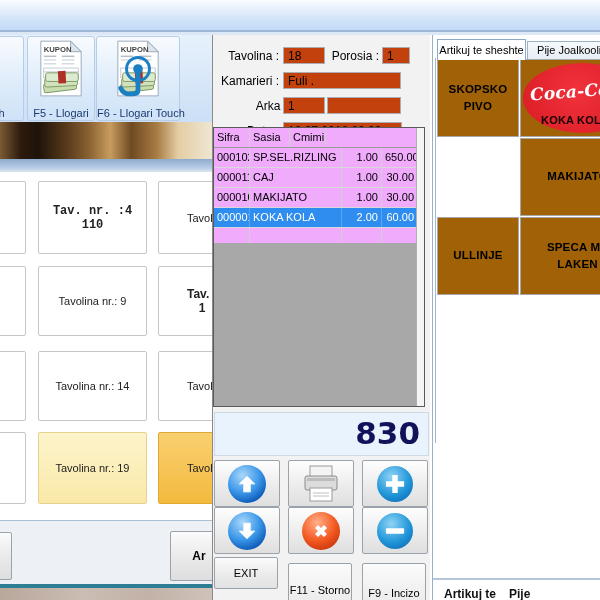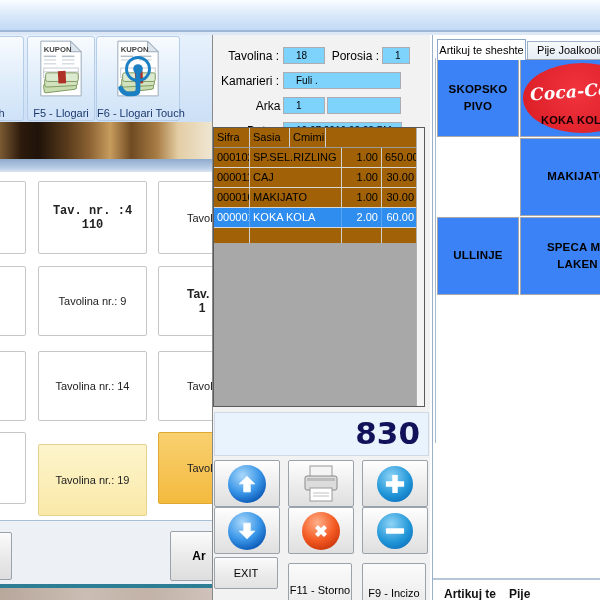--- a/index.html
+++ b/index.html
@@ -26,45 +26,45 @@
   .banner-brown{left:0;top:122px;width:212px;height:37px;
     background:linear-gradient(90deg,#7b5a33 0%,#2c1a0c 10%,#1f130a 18%,#5a3c1c 32%,#8a6132 42%,#c89c5e 52%,#6f4a22 62%,#a87c44 74%,#e3cda4 84%,#efe6d2 100%);}
   .banner-blue{left:0;top:159px;width:212px;height:13px;
     background:linear-gradient(180deg,#8fabcd,#b9cde6 70%,#dbe6f2);}
 
   
   .tbtn{position:absolute;background:#fff;border:1px solid #c6c6c6;border-radius:2px;
     display:flex;align-items:center;justify-content:center;flex-direction:column;
     font-size:11px;color:#222;text-align:center;}
   .tbtn .bold1{font-weight:bold;font-size:12px;}
-  .tbtn.yellow{background:linear-gradient(180deg,#fdf4cc,#f9e9a8);border-color:#e6d28c;margin-top:12px;}
+  .tbtn.yellow{background:linear-gradient(180deg,#fdf4cc,#f9e9a8);border-color:#e6d28c;}
   .tbtn.orange{background:linear-gradient(180deg,#f9d070,#f3ba3e);border-color:#dfa832;}
   .cutlabel{position:absolute;left:28px;top:0;bottom:0;display:flex;align-items:center;
     font-size:11px;color:#222;white-space:nowrap;}
   .cutlabel.b{font-weight:bold;font-size:12px;flex-direction:column;justify-content:center;}
 
   
   .left-bottom{left:0;top:520px;width:212px;height:64px;background:#edf0f4;border-top:1px solid #a9bfd6;}
   .gbtn{position:absolute;background:linear-gradient(180deg,#fbfbfb,#e9e9e9 55%,#dedede);
     border:1px solid #9aa2ab;border-radius:2px;display:flex;align-items:center;justify-content:center;
     font-size:12px;font-weight:600;color:#000;}
   .teal-line{left:0;top:584px;width:212px;height:4px;background:#2d7d95;}
   .desk{left:0;top:588px;width:212px;height:12px;
     background:linear-gradient(90deg,#b8a79b,#cbbdb3 40%,#c2b2a8 70%,#cfc2ba);}
 
   
   .mid{left:212px;top:35px;width:218px;height:565px;background:#f2f2f2;
     border-left:1px solid #8a8a8a;box-sizing:border-box;}
   .flabel{position:absolute;font-size:12px;color:#000;text-align:right;white-space:nowrap;}
-  .fbox{position:absolute;background:#7dd3fc;border:1px solid #abadb3;font-size:10px;
-    line-height:16px;padding-left:12px;box-sizing:border-box;height:17px;overflow:hidden;}
+  .fbox{position:absolute;background:#c2410c;border:1px solid #abadb3;font-size:12px;
+    line-height:16px;padding-left:4px;box-sizing:border-box;height:17px;overflow:hidden;}
 
   .grid{position:absolute;left:0px;top:92px;width:212px;height:280px;background:#a8a8a8;
     border:1px solid #5a5a5a;box-sizing:border-box;}
-  .grow{display:flex;height:19px;background:#a16207;border-bottom:1px solid #d8d8d8;}
+  .grow{display:flex;height:19px;background:#f0abfc;border-bottom:1px solid #d8d8d8;}
   .grow.head{border-bottom:1px solid #9a9a9a;}
   .gc{font-size:11px;line-height:18px;padding:0 3px;box-sizing:border-box;
       border-right:1px solid #d0d0d0;overflow:hidden;white-space:nowrap;}
   .c0{width:36px;} .c1{width:92px;} .c2{width:40px;text-align:right;} .c3{width:36px;text-align:right;}
   .grow.sel{background:#2e8def;color:#fff;}
   .grow.sel .gc{border-right-color:#5aa5f2;}
   .grow.empty{height:15px;border-bottom:none;}
   .gsb{position:absolute;right:0;top:0;bottom:0;width:7px;background:#f4f4f4;border-left:1px solid #b0b0b0;}
 
   .total{position:absolute;left:1px;top:377px;width:215px;height:44px;background:#e9f3fd;
@@ -86,21 +86,21 @@
   .fbtn .cap{position:absolute;left:0;right:0;text-align:center;white-space:nowrap;}
 
   
   .right{left:432px;top:35px;width:168px;height:565px;background:#fff;border-left:1px solid #9ab0c8;box-sizing:border-box;}
   .innerline{position:absolute;left:2px;top:23px;width:1px;height:385px;background:#a8b8cc;}
   .tab{position:absolute;font-size:11px;box-sizing:border-box;text-align:center;}
   .tab.active{left:4px;top:4px;width:89px;height:21px;background:#fff;border:1px solid #8ea8c8;
     border-bottom:none;line-height:20px;z-index:2;}
   .tab.idle{left:94px;top:6px;width:96px;height:19px;background:linear-gradient(180deg,#f7fafc,#e6edf5);
     border:1px solid #9ab0c8;line-height:17px;}
-  .pcell{position:absolute;background:#3b82f6;border:1px solid #a8a8a8;box-sizing:border-box;
+  .pcell{position:absolute;background:#a16207;border:1px solid #a8a8a8;box-sizing:border-box;
     display:flex;align-items:center;justify-content:center;text-align:center;
     font-size:11.5px;font-weight:bold;letter-spacing:.2px;line-height:1.5;padding:2px;}
   .coca{position:absolute;left:2px;top:3px;width:118px;height:70px;border-radius:50%;
     background:radial-gradient(circle at 45% 40%,#f0333d 0%,#dd1f28 70%,#c81820 100%);}
   .coca .script{position:absolute;left:7px;top:16px;color:#fff;
     font-family:"DejaVu Serif","Liberation Serif",serif;font-style:italic;font-weight:bold;
     font-size:17px;transform:rotate(-4deg);white-space:nowrap;}
   .coca .sub{position:absolute;left:0px;bottom:5px;width:104px;text-align:center;
     color:#140000;font-weight:bold;font-size:11px;white-space:nowrap;}
   .rp-divider{position:absolute;left:0;top:543px;width:168px;height:2px;background:#b5c6da;}

